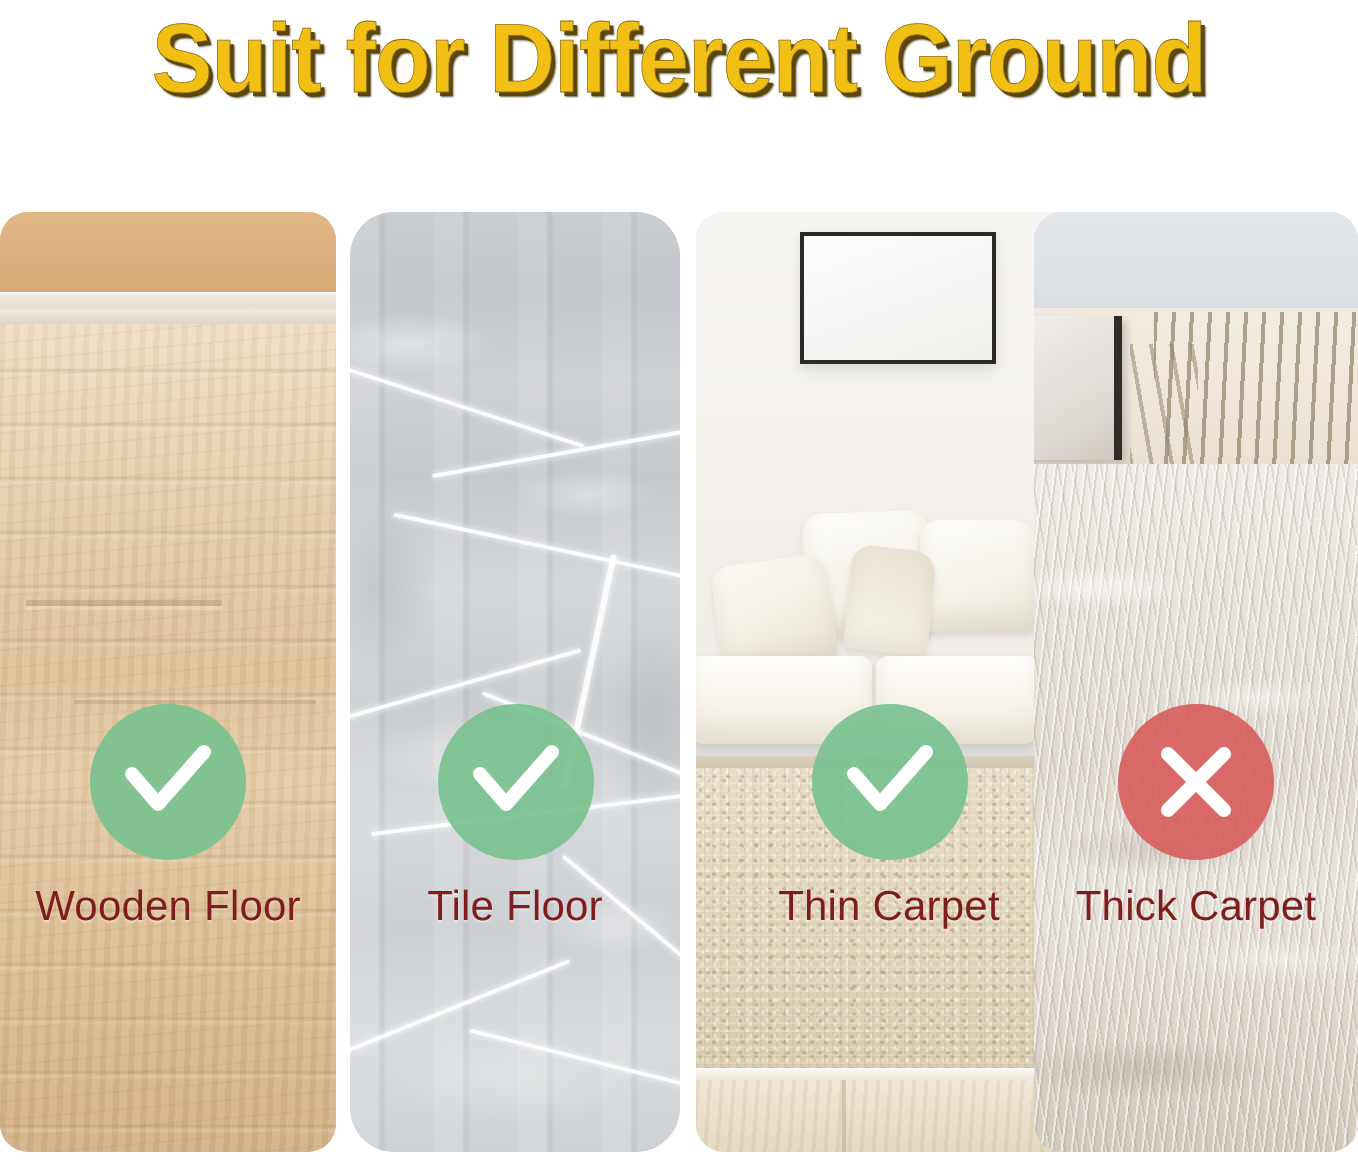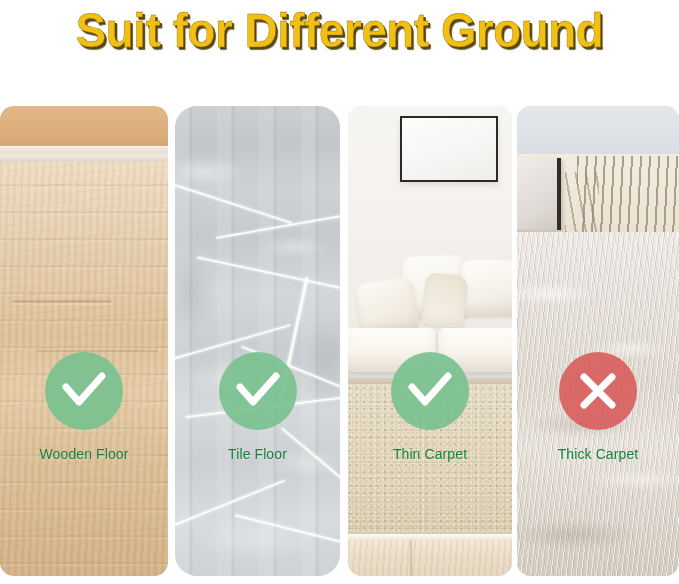--- a/index.html
+++ b/index.html
@@ -53,21 +53,21 @@
   .panel {
     position: absolute;
     top: 0;
     height: 470px;
     border-radius: 14px;
     overflow: hidden;
     background: #ddd;
   }
   .panel-1 { left: 0px;   width: 168px; }
   .panel-2 { left: 175px; width: 165px; border-radius: 22px; }
-  .panel-3 { left: 348px; width: 164px; }
+  .panel-3 { left: 348px; width: 164px; padding-left: 29px; }
   .panel-4 { left: 517px; width: 162px; }
 
   .layer { position: absolute; left: 0; width: 100%; }
 
   
   .wood-wall {
     top: 0; height: 40px;
     background: linear-gradient(180deg, #e2b786 0%, #dcae7d 70%, #d7a876 100%);
   }
   .wood-skirt {
@@ -288,23 +288,23 @@
   .badge.ok  { background: rgba(122,193,143,0.92); }
   .badge.no  { background: rgba(216,95,93,0.92); }
   .badge svg { display: block; }
 
   .label {
     position: absolute;
     left: 0; top: 337px;
     width: 100%;
     text-align: center;
     font-family: "Liberation Sans", sans-serif;
-    font-size: 14px;
+    font-size: 21px;
     line-height: 22px;
-    color: #15803d;
+    color: #7f1d1d;
     letter-spacing: 0.1px;
     z-index: 6;
     text-shadow: 0 1px 1px rgba(255,255,255,.45);
   }
 </style>
 </head>
 <body>
 
 <div class="title-bar">
   <div class="title">Suit for Different Ground</div>

